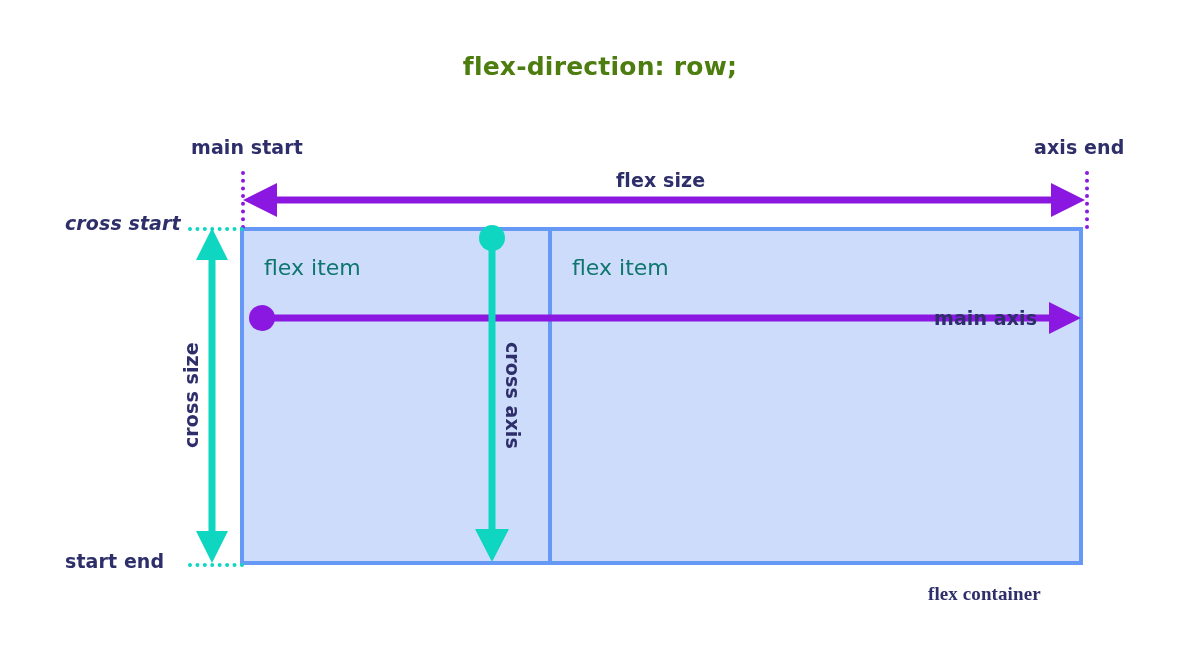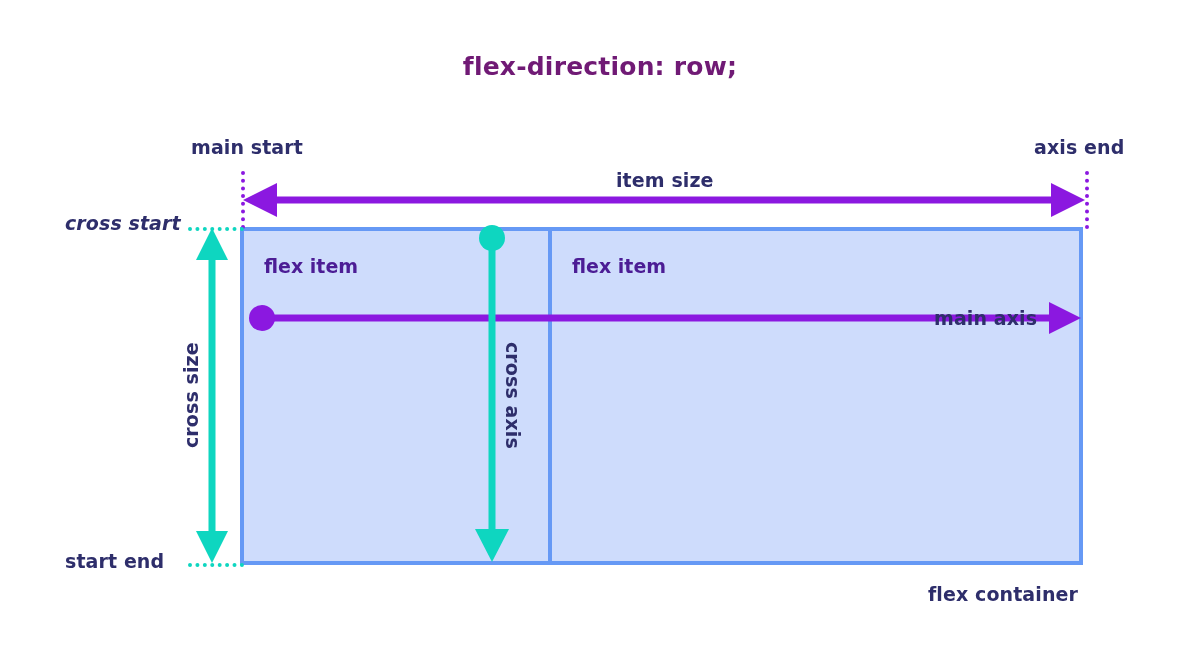--- a/index.html
+++ b/index.html
@@ -24,21 +24,21 @@
     white-space: nowrap;
     letter-spacing: 0.1px;
   }
 
   #title {
     position: absolute;
     left: 0;
     top: 52px;
     width: 1200px;
     text-align: center;
-    color: #701a75;
+    color: #4d7c0f;
     font-size: 25px;
     font-weight: 700;
     letter-spacing: 0.2px;
   }
 
   
   #flex-container {
     position: absolute;
     left: 240px;
     top: 227px;
@@ -54,23 +54,23 @@
     height: 100%;
     box-sizing: border-box;
     background: #cedcfc;
   }
   #flex-item-1 { left: 0; width: 308px; border-right: 4px solid #6699f5; }
   #flex-item-2 { left: 308px; right: 0; width: 527px; }
   .flex-item-label {
     position: absolute;
     left: 20px;
     top: 24px;
-    color: #4c1d95;
-    font-size: 19px;
-    font-weight: 700;
+    color: #0f766e;
+    font-size: 22px;
+    font-weight: 400;
     white-space: nowrap;
   }
 
   
   .dotline-v {
     position: absolute;
     width: 0;
     border-left: 4px dotted #8b18e0;
   }
   .dotline-h {
@@ -148,27 +148,27 @@
       <line x1="492" y1="238" x2="492" y2="535" stroke="#0ed6c0" stroke-width="7"></line>
       <circle cx="492" cy="238" r="13" fill="#0ed6c0"></circle>
       <polygon points="492,562 475,529 509,529" fill="#0ed6c0"></polygon>
     </g>
   </svg>
 
   <div class="lbl" style="left:191px; top:136px;">main start</div>
 
   <div class="lbl" style="left:1034px; top:136px;">axis end</div>
 
-  <div class="lbl" style="left:616px; top:169px;">item size</div>
+  <div class="lbl" style="left:616px; top:169px;">flex size</div>
 
   <div class="lbl" style="left:934px; top:283px;margin-top:24px;">main axis</div>
 
   <div class="lbl" style="left:65px; top:212px;font-style:italic;">cross start</div>
 
   <div class="lbl" style="left:65px; top:550px;">start end</div>
 
   <div class="lbl rot-ccw" style="left:180px; top:448px;">cross size</div>
 
   <div class="lbl rot-cw" style="left:524px; top:342px;">cross axis</div>
 
-  <div class="lbl" style="left:928px; top:583px;">flex container</div>
+  <div class="lbl" style="left:928px; top:583px;font-family:Liberation Serif, serif;">flex container</div>
 
 </div>
 
 </body></html>

